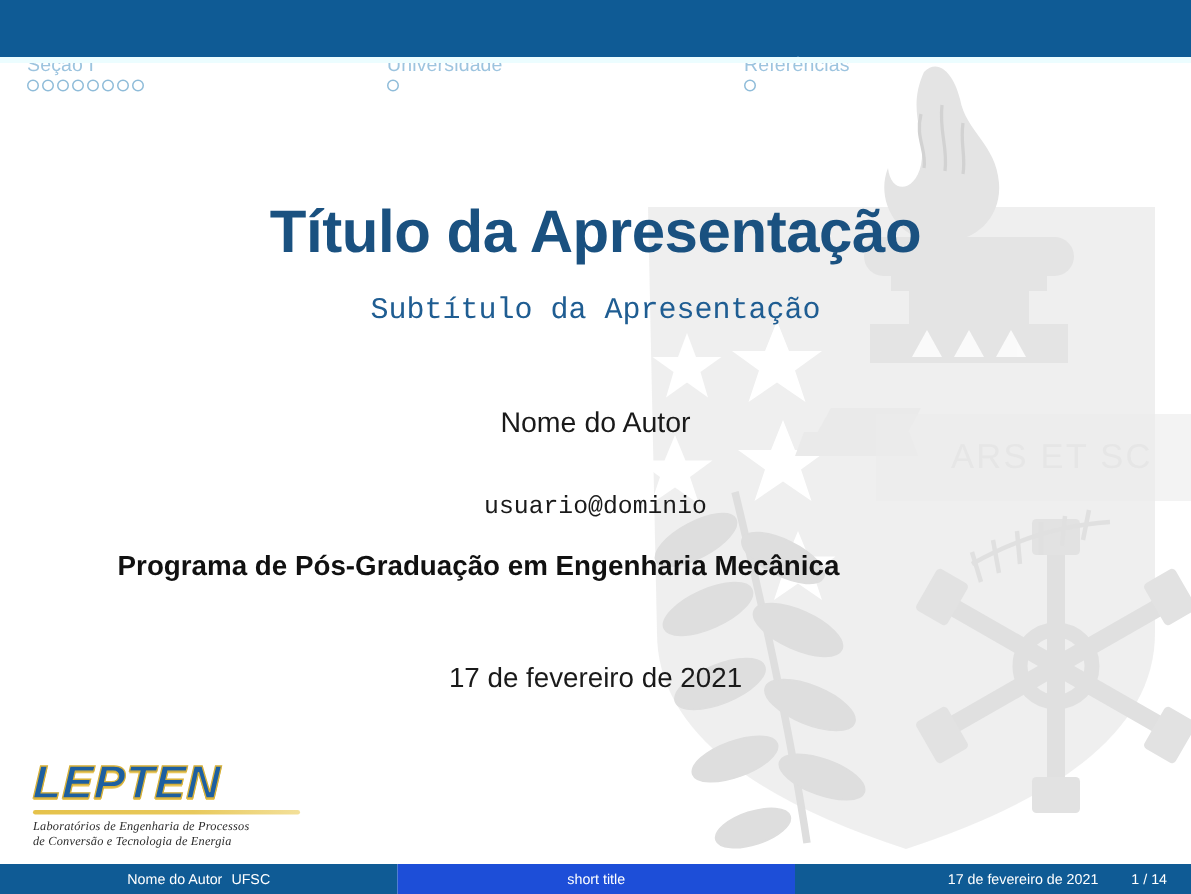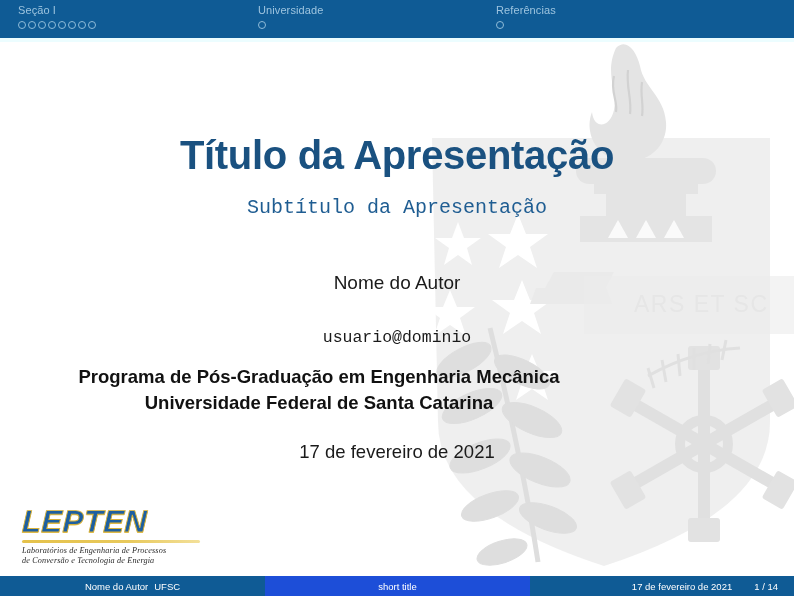--- a/index.html
+++ b/index.html
@@ -17,25 +17,26 @@
     background:#0f5b95;
     display:flex;
   }
   .nav-section {
     position:relative;
     height:38px;
     padding-left:18px;
     padding-top:4px;
   }
   .nav-label {
-    font-size:11px;
+    font-size:13px;
     color:#9dc4df;
     line-height:13px;
     letter-spacing:.1px;
     white-space:nowrap;
+    margin-top:32px;
   }
   .nav-dots {
     margin-top:4px;
     display:flex;
     gap:2px;
   }
   .nav-dot {
     width:8px; height:8px;
     border-radius:50%;
     border:1.4px solid #8fbcd9;
@@ -282,21 +283,20 @@
   <div id="title">Título da Apresentação</div>
 
   <div id="subtitle">Subtítulo da Apresentação</div>
 
   <div id="author">Nome do Autor</div>
 
   <div id="email">usuario@dominio</div>
 
   <div id="institute">
     <div>Programa de Pós-Graduação em Engenharia Mecânica</div>
-    <div>Universidade Federal de Santa Catarina</div>
   </div>
 
   <div id="date">17 de fevereiro de 2021</div>
 
 </div>
 
 <div id="logo">
   <div id="logo-word">LEPTEN</div>
   <div id="logo-rule"></div>
   <div class="logo-tag">Laboratórios de Engenharia de Processos</div>

